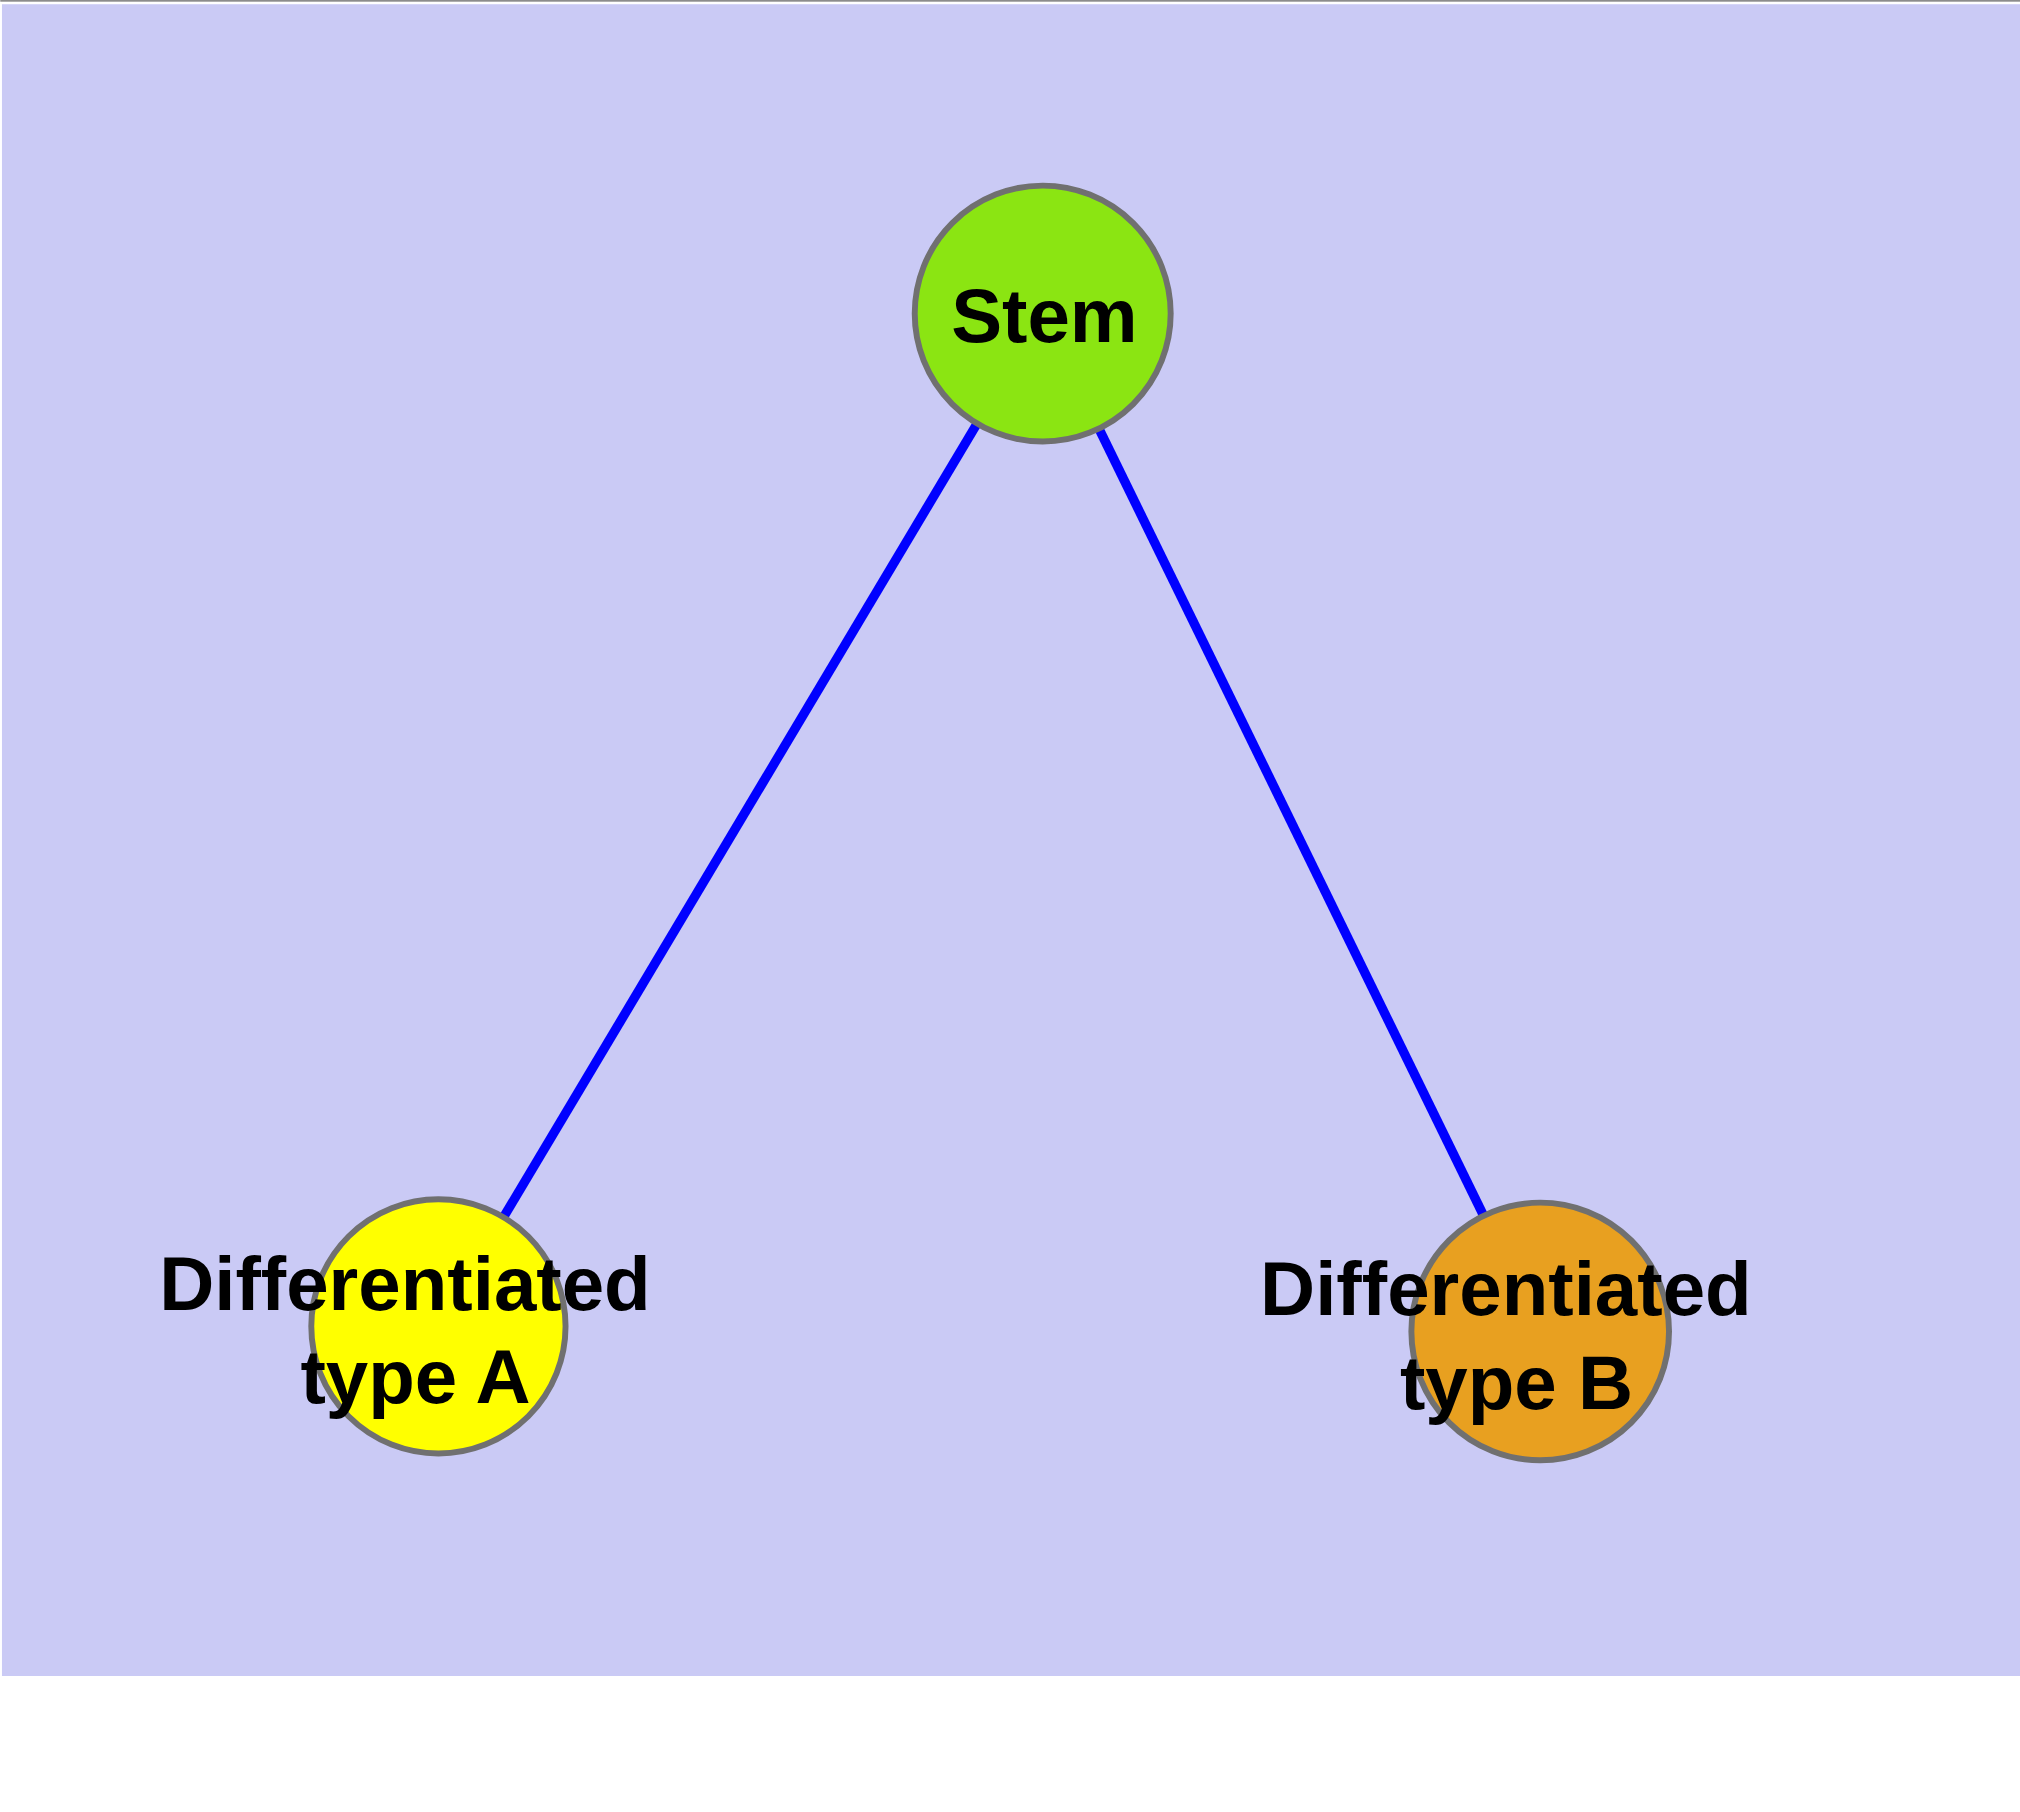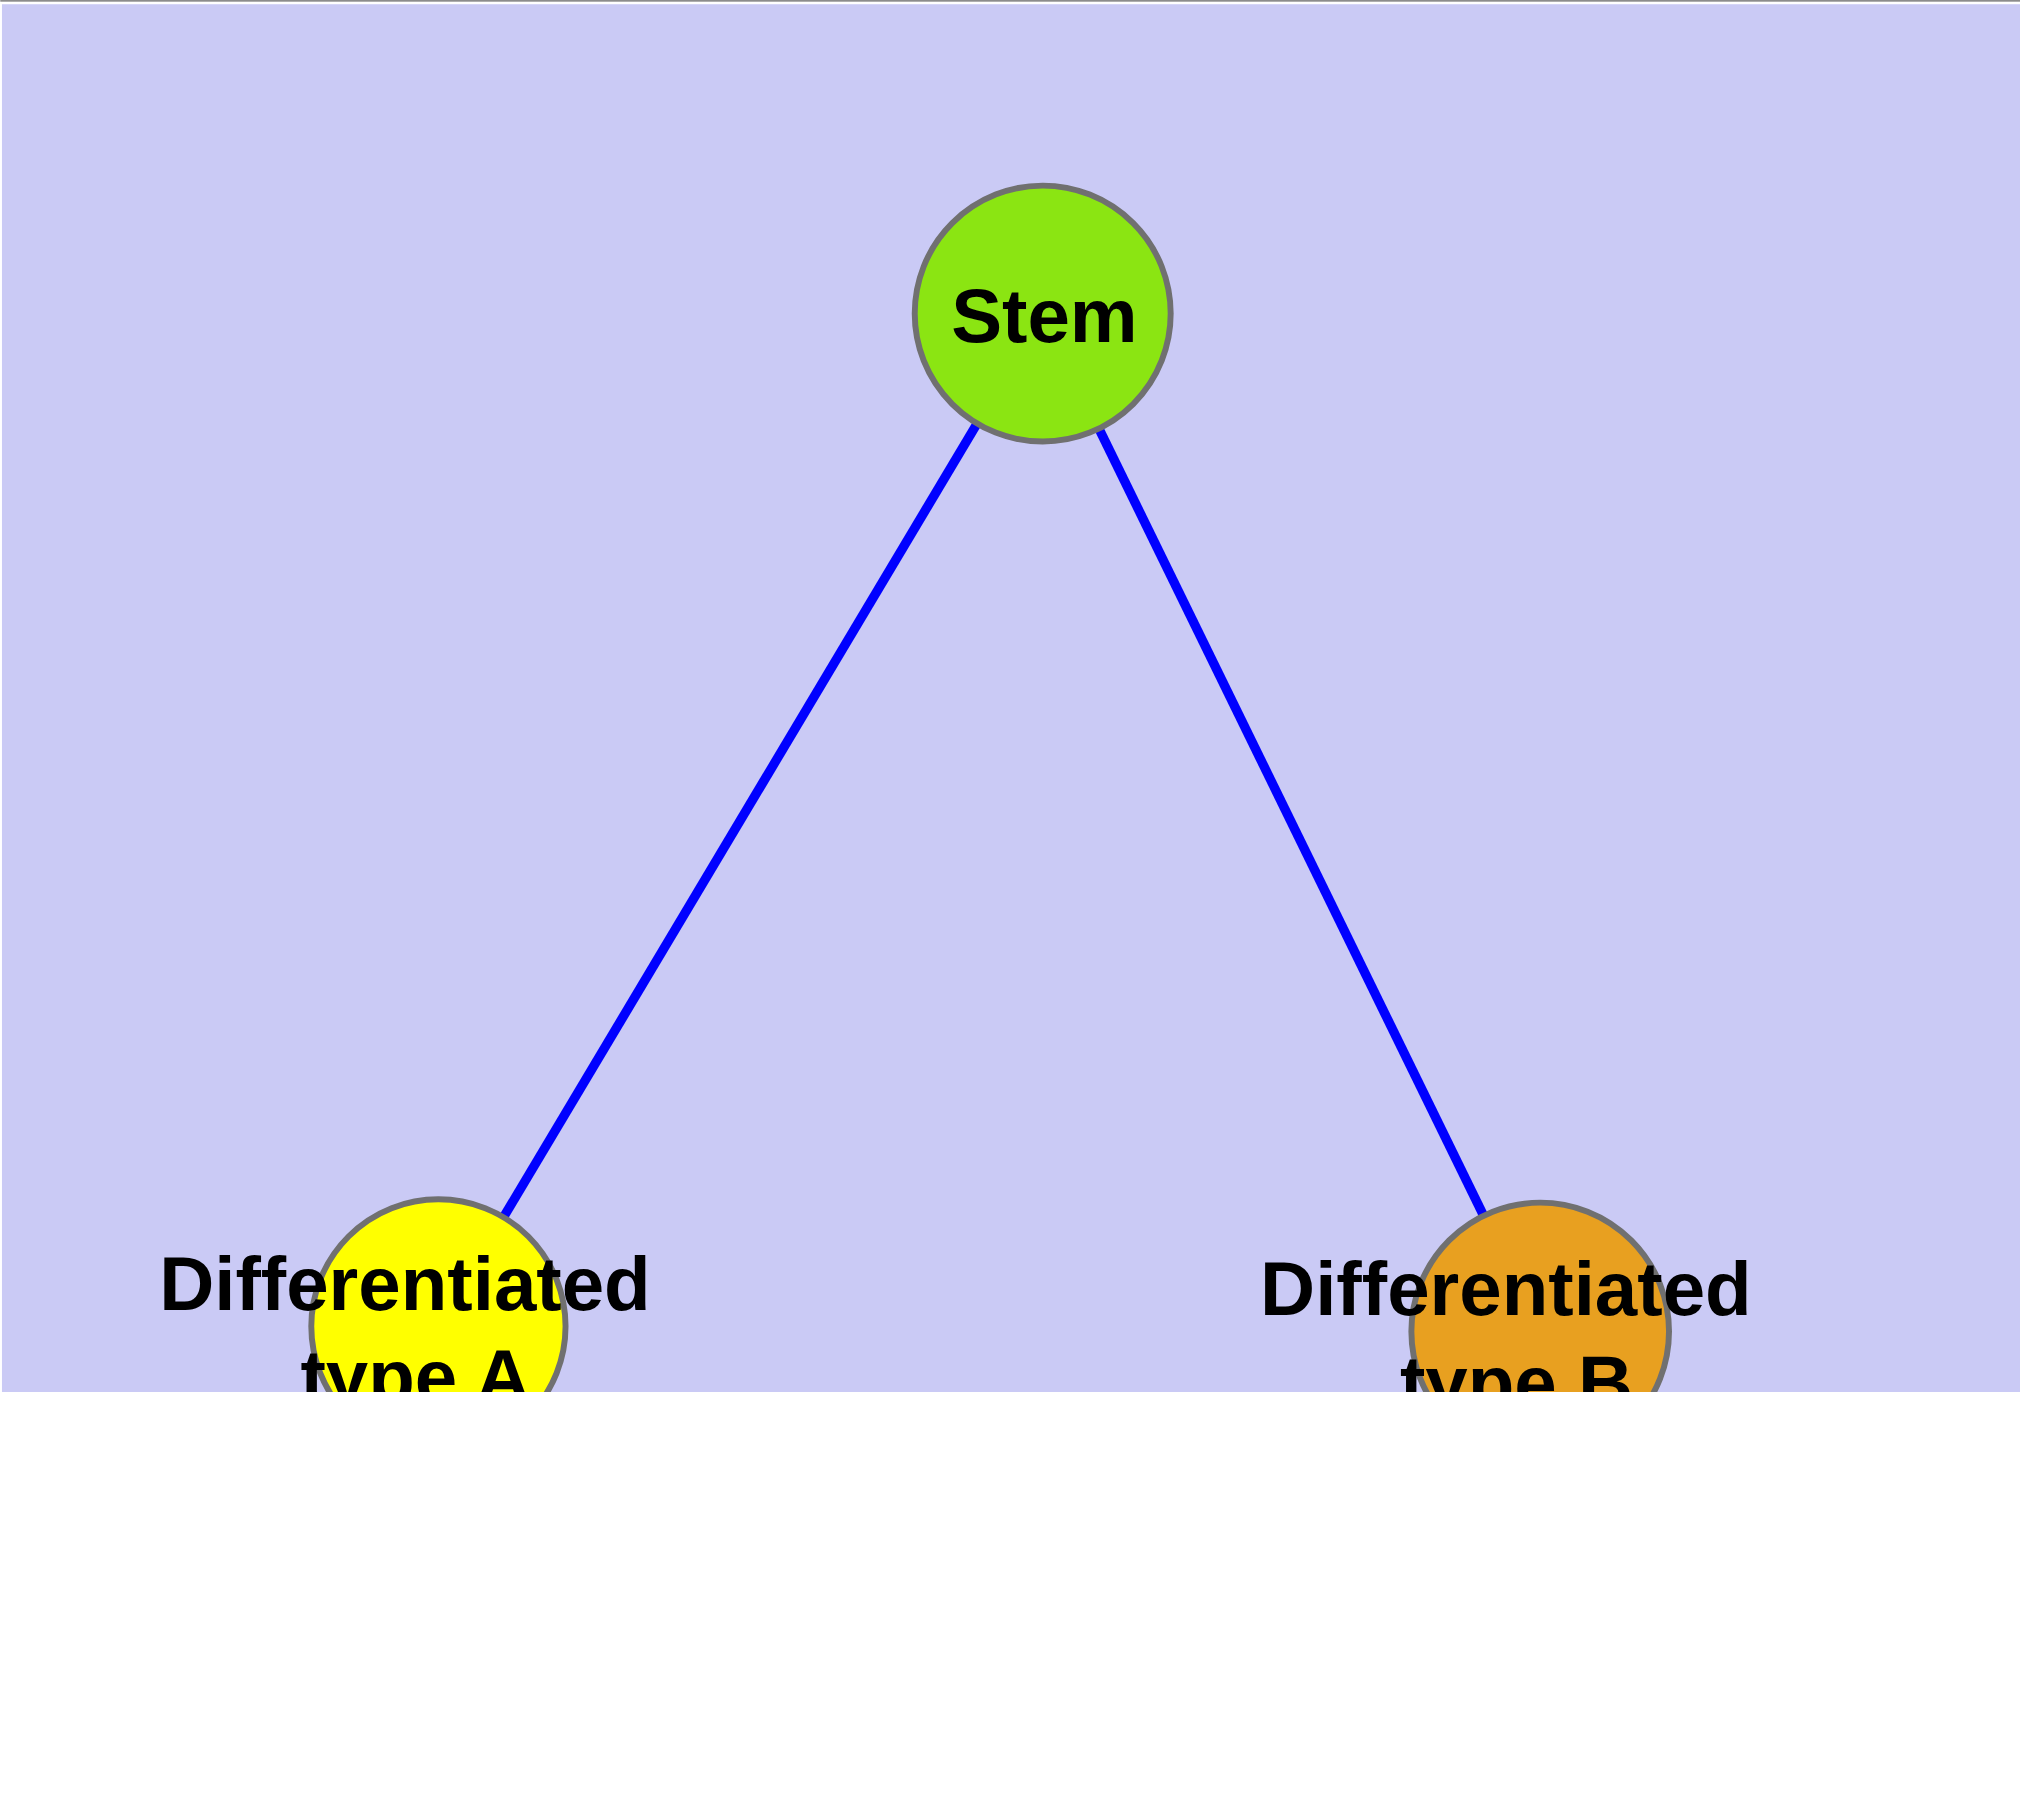--- a/index.html
+++ b/index.html
@@ -1,19 +1,19 @@
 <!DOCTYPE html>
 <html style="font-size:13.6px"><head>
 <meta charset="utf-8">
 <style>
   html, body { margin: 0; padding: 0; background: #ffffff; }
   .canvas-wrap {
     position: relative;
     width: 2021px;
-    height: 1392px;
+    height: 1676px;
     background: #ffffff;
     overflow: hidden;
   }
   svg { display: block; position: absolute; top: 0; left: 0; }
   .edge {
     stroke-width: 11;
     stroke-linecap: butt;
     fill: none;
   }
   .node {

